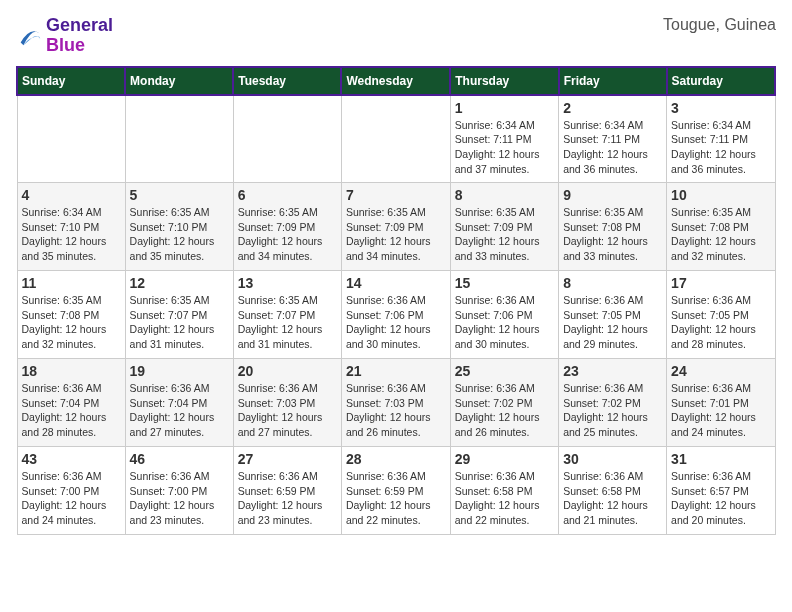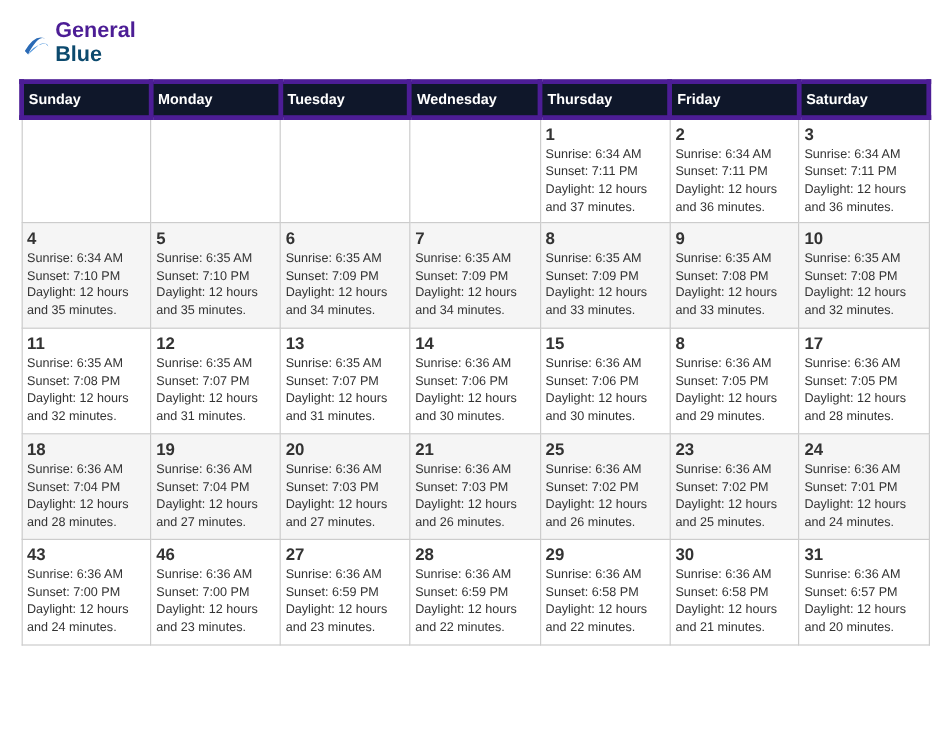--- a/index.html
+++ b/index.html
@@ -45,27 +45,27 @@
     .location {
       font-size: 16px;
       color: #555;
     }
     table {
       width: 100%;
       border-collapse: collapse;
       font-size: 11px;
     }
     thead tr th {
-      background-color: #0f172a;
+      background-color: #14532d;
       color: #fff;
       padding: 6px 4px;
       text-align: left;
       font-size: 12px;
       font-weight: bold;
-      border: 4px solid #4c1d95;
+      border: 2px solid #4c1d95;
     }
     tbody tr td {
       border: 1px solid #ccc;
       vertical-align: top;
       padding: 4px;
       width: 110px;
       height: 88px;
       background: #fff;
     }
     tbody tr:nth-child(even) td {
@@ -92,24 +92,25 @@
 
 <div class="header">
   <div class="logo">
     <svg class="logo-icon" viewBox="0 0 30 30" xmlns="http://www.w3.org/2000/svg">
       <rect x="0" y="0" width="30" height="30" fill="white"></rect>
       <path d="M 5 22 Q 15 5 25 12 Q 20 8 15 14 Q 10 20 8 25 Z" fill="#2a6ab5"></path>
       <path d="M 8 25 Q 12 18 20 16 Q 25 14 26 18 Q 22 12 16 18 Z" fill="#5599dd"></path>
     </svg>
     <div class="logo-text">
       <div><span>General</span></div>
-      <div><span style="color:#0c4a6e">Blue</span></div>
+      <div><span style="color:#a21caf">Blue</span></div>
     </div>
   </div>
   <div class="title-area">
+    <div class="location">Tougue, Guinea</div>
   </div>
 </div>
 
 <table>
   <thead>
     <tr>
     <th>Sunday</th>
         <th>Monday</th>
         <th>Tuesday</th>
         <th>Wednesday</th>

